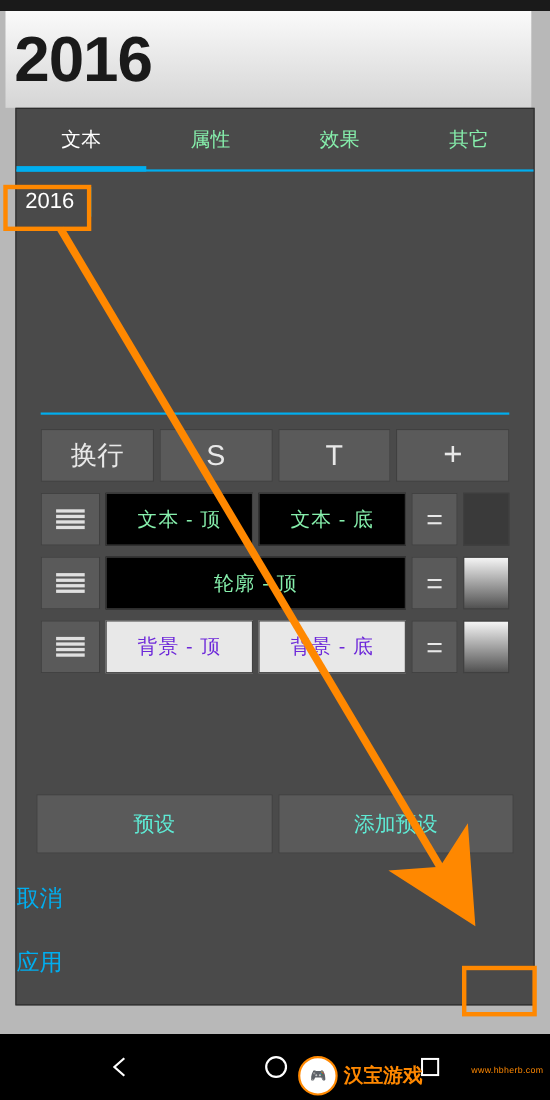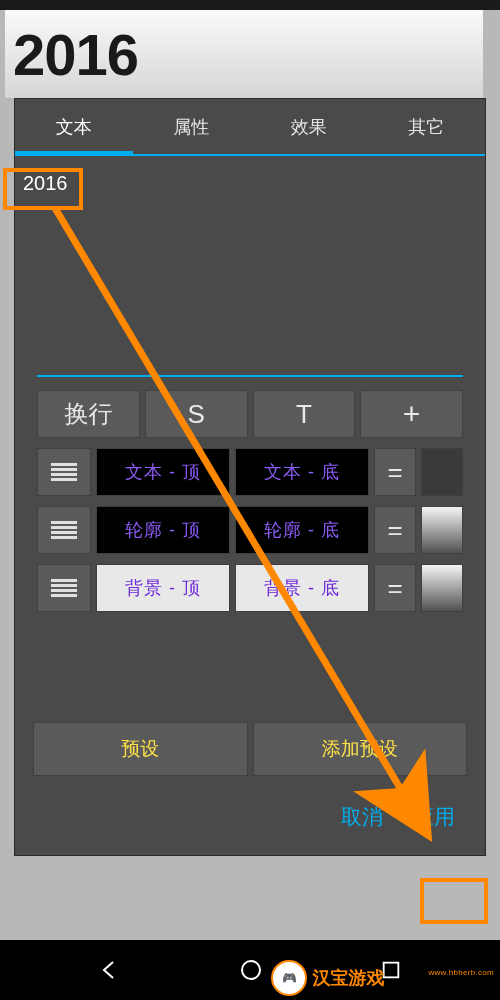--- a/index.html
+++ b/index.html
@@ -39,21 +39,21 @@
   .tabs {
     display: flex;
     border-bottom: 2px solid #00AEEF;
     height: 57px;
   }
   .tab {
     flex: 1;
     display: flex;
     align-items: center;
     justify-content: center;
-    color: #e5e5e5;
+    color: #86efac;
     font-size: 18px;
     cursor: pointer;
     position: relative;
   }
   .tab.active {
     color: #fff;
   }
   .tab.active::after {
     content: "";
     position: absolute;
@@ -130,21 +130,21 @@
     height: 48px;
     display: flex;
     align-items: center;
     justify-content: center;
     font-size: 18px;
     font-weight: 400;
     border: 1px solid #404040;
     letter-spacing: 1px;
     white-space: nowrap;
   }
-  .style-text.dark { background: #000; color: #8b5cf6; }
+  .style-text.dark { background: #000; color: #86efac; }
   .style-text.light { background: #e8e8e8; color: #6d28d9; }
   .style-eq {
     flex: 0 0 42px;
     background: #5a5a5a;
     display: flex;
     align-items: center;
     justify-content: center;
     color: #e8e8e8;
     font-size: 26px;
     border: 1px solid #404040;
@@ -173,29 +173,30 @@
     padding: 5px 18px;
     margin-top: 100px;
   }
   .preset-btn {
     flex: 1;
     height: 54px;
     background: #5a5a5a;
     display: flex;
     align-items: center;
     justify-content: center;
-    color: #fde047;
+    color: #5eead4;
     font-size: 19px;
     border: 1px solid #404040;
   }
   .action-row {
     display: flex;
     justify-content: flex-end;
     gap: 30px;
     padding: 22px 30px 24px 0;
+    flex-direction: column;
   }
   .action-btn {
     color: #00AEEF;
     font-size: 21px;
     font-weight: 400;
     cursor: pointer;
   }
   .apply-highlight {
     position: absolute;
     bottom: 16px;
@@ -311,21 +312,20 @@
   <div class="style-row">
     <div class="style-left">
       <div class="hamburger">
           <span></span>
           <span></span>
           <span></span>
           <span></span>
         </div>
     </div>
     <div class="style-text dark">轮廓 - 顶</div>
-    <div class="style-text dark">轮廓 - 底</div>
     <div class="style-eq">=</div>
     <div class="style-swatch swatch-grad"></div>
   </div>
 
   <div class="style-row">
     <div class="style-left">
       <div class="hamburger">
           <span></span>
           <span></span>
           <span></span>

